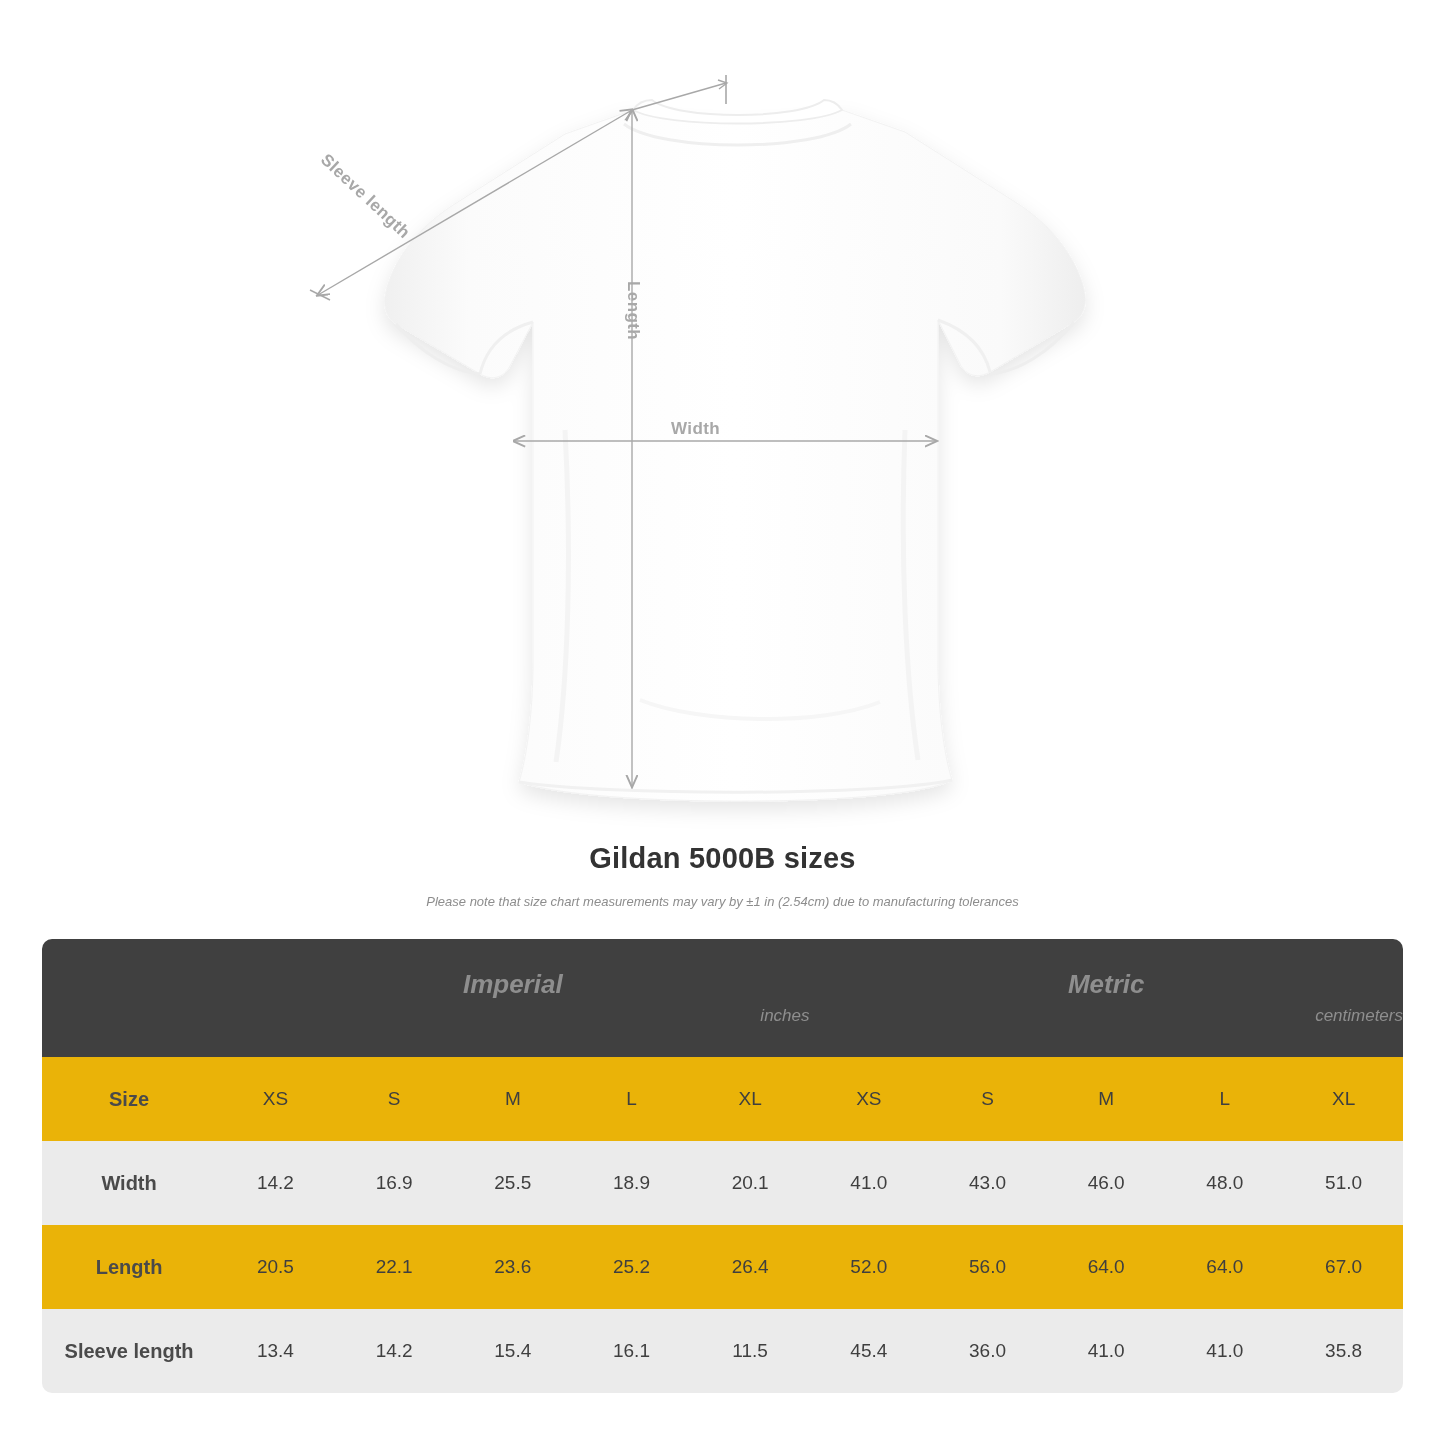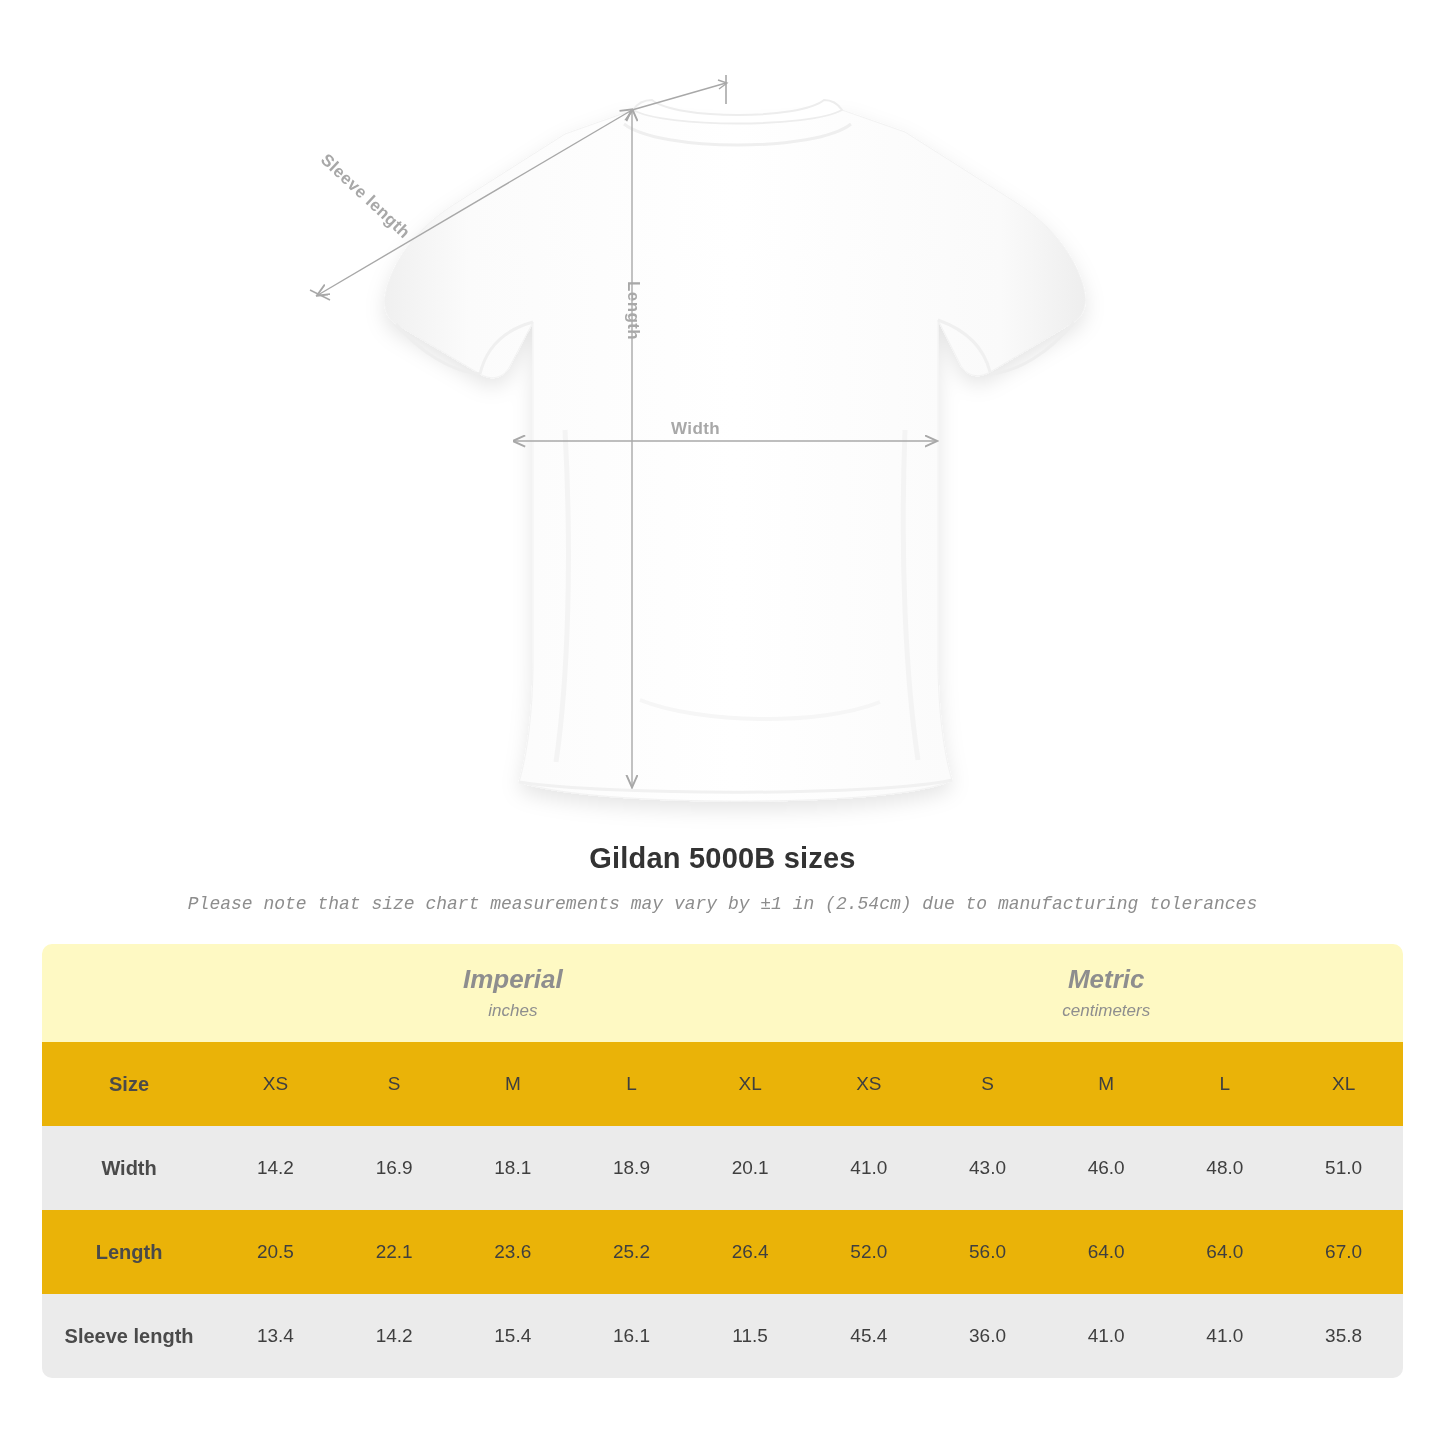--- a/index.html
+++ b/index.html
@@ -53,25 +53,24 @@
     margin-top: 8px;
   }
   #chart-title {
     font-size: 29px;
     font-weight: bold;
     color: #333333;
     margin: 12px;
     letter-spacing: 0.2px;
   }
   #chart-note {
-    font-size: 18px;
+    font-size: 13px;
     font-style: italic;
     color: #8d8d8d;
     margin-top: 19px;
-    font-family: Liberation Mono, monospace;
   }
 
   
   #table-wrap {
     margin: 30px 42px 0 42px;
     border-radius: 10px;
     overflow: hidden;
   }
   table {
     border-collapse: collapse;
@@ -81,37 +80,38 @@
   td, th {
     text-align: center;
     font-size: 19px;
     color: #3f3f3f;
     padding: 0;
     height: 84px;
     vertical-align: middle;
     font-weight: normal;
   }
   .unit-row td {
-    background: #fef9c3;
-    height: 98px;
+    background: #404040;
+    height: 118px;
   }
   .unit-title {
     display: block;
     font-size: 26px;
     font-style: italic;
     font-weight: bold;
     color: #8e8e8e;
     line-height: 1.15;
   }
   .unit-sub {
     display: block;
     font-size: 17px;
     font-style: italic;
     color: #8e8e8e;
     margin-top: 6px;
+    text-align: right;
   }
   .row-white td { background: #eab308; }
   .row-grey td { background: #ebebeb; }
   .hdr-label, .row-label {
     font-weight: bold;
     color: #4a4a4a;
   }
   .hdr-label { font-size: 20px; }
   .row-label { font-size: 20px; }
   .first-col { width: 174px; }
@@ -247,21 +247,21 @@
           <td>XS</td>
           <td>S</td>
           <td>M</td>
           <td>L</td>
           <td>XL</td>
         </tr>
         <tr class="row-grey">
           <td class="row-label">Width</td>
           <td>14.2</td>
           <td>16.9</td>
-          <td>18.1</td>
+          <td>25.5</td>
           <td>18.9</td>
           <td>20.1</td>
           <td>41.0</td>
           <td>43.0</td>
           <td>46.0</td>
           <td>48.0</td>
           <td>51.0</td>
         </tr>
         <tr class="row-white">
           <td class="row-label">Length</td>

